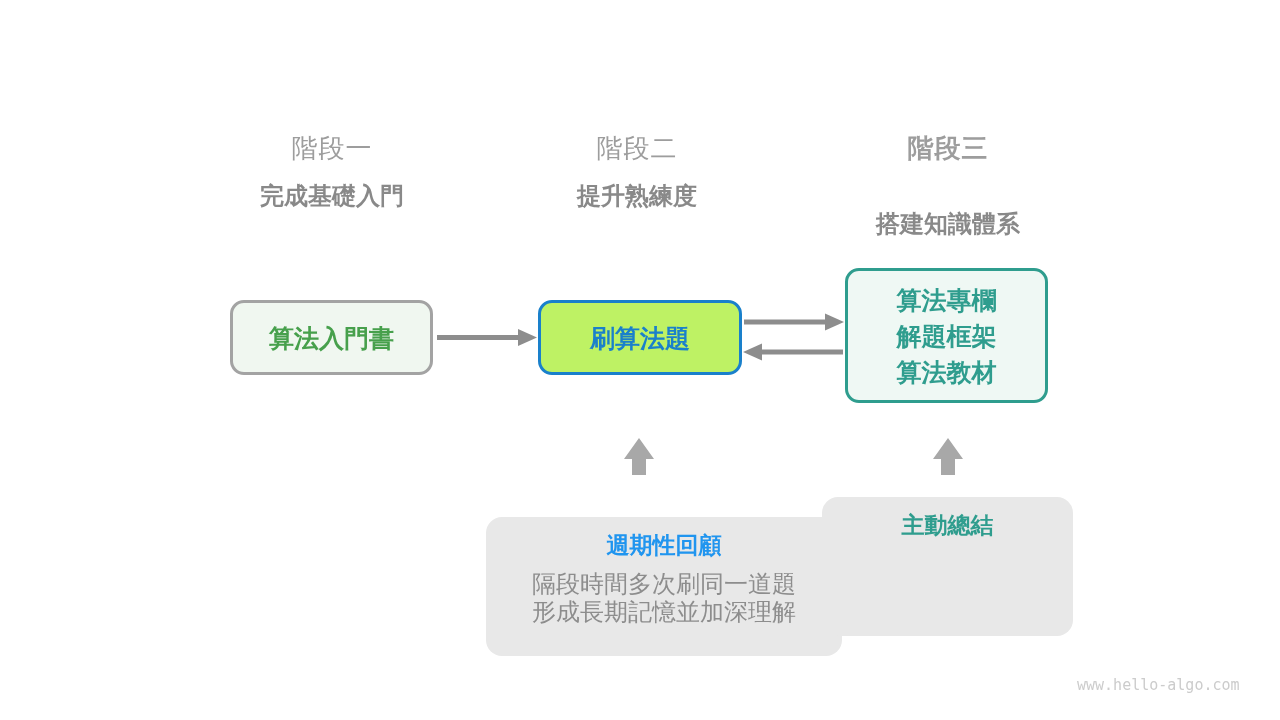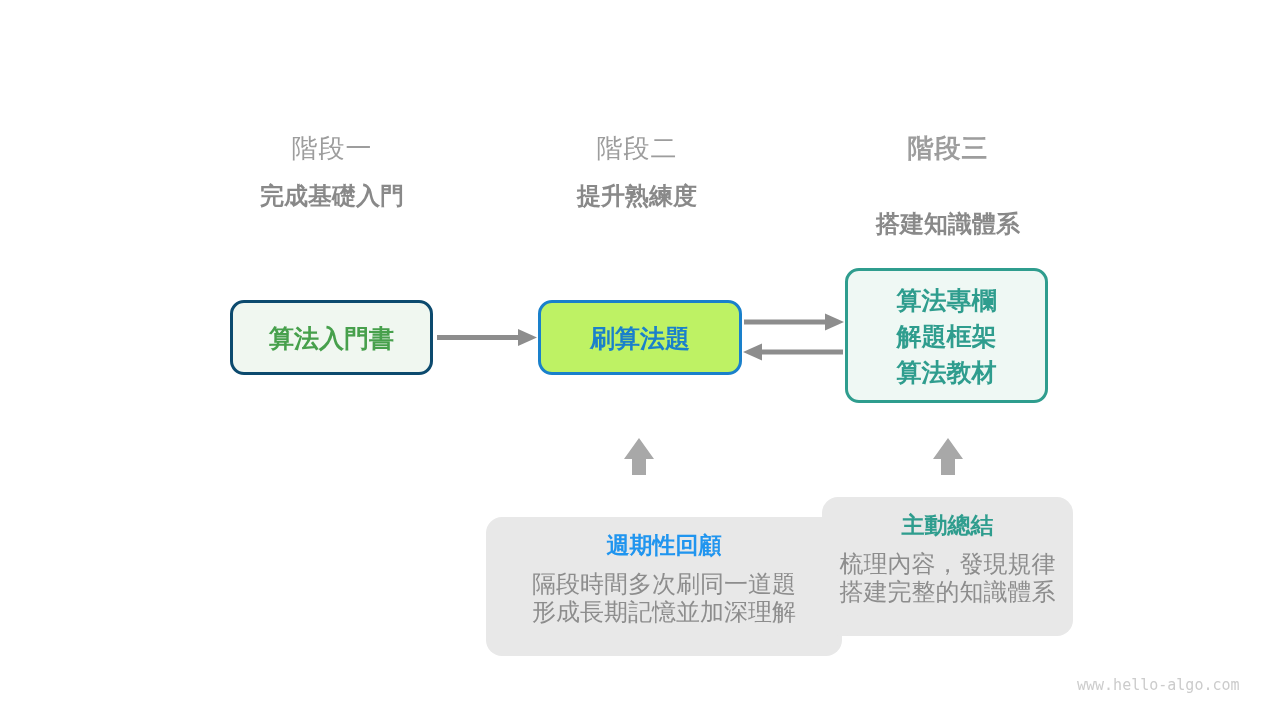--- a/index.html
+++ b/index.html
@@ -45,21 +45,21 @@
     border-radius: 14px;
     display: flex;
     flex-direction: column;
     align-items: center;
     justify-content: center;
     font-weight: 700;
     font-size: 25px;
     text-align: center;
   }
   .node-green {
-    border: 3px solid #0c4a6e;
+    border: 3px solid #a3a3a3;
     background: #f0f7f0;
     color: #47a04c;
   }
   .node-blue {
     border: 3px solid #1a80cb;
     background: #bef264;
     color: #1a80cb;
   }
   .node-teal {
     border: 3px solid #2f9d8e;
@@ -163,21 +163,17 @@
   <div class="note" style="left:486px; top:517px; width:356px;">
     <div class="note-title blue">週期性回顧</div>
     <div class="note-desc">
       <div>隔段時間多次刷同一道題</div>
       <div>形成長期記憶並加深理解</div>
     </div>
   </div>
 
   <div class="note" style="left:822px; top:497px; width:251px;">
     <div class="note-title teal">主動總結</div>
-    <div class="note-desc">
-      <div>梳理內容，發現規律</div>
-      <div>搭建完整的知識體系</div>
-    </div>
   </div>
 
   <div class="watermark">www.hello-algo.com</div>
 
 </div>
 
 </body></html>

